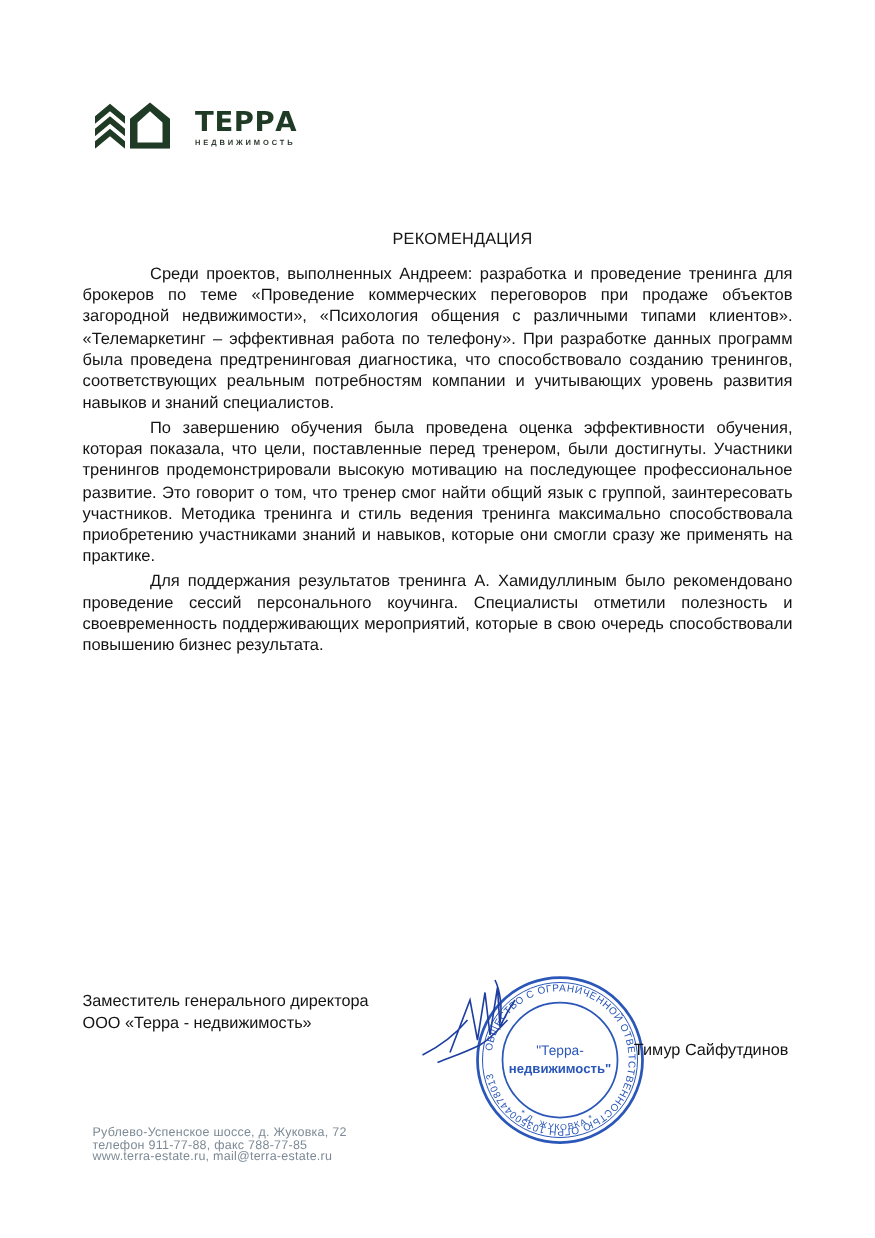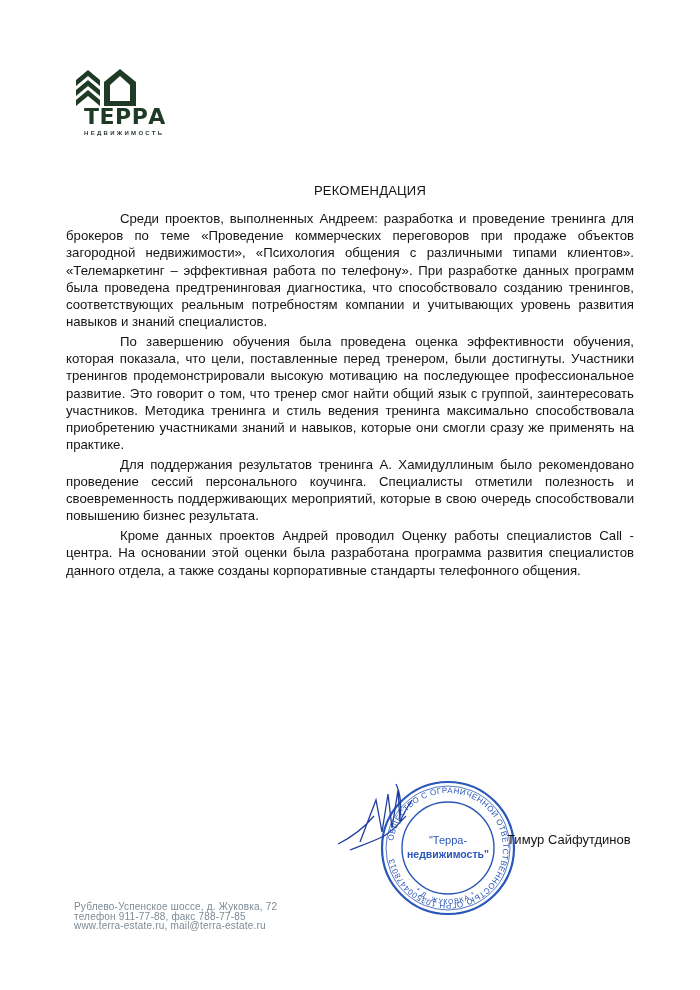--- a/index.html
+++ b/index.html
@@ -1,20 +1,20 @@
 <!DOCTYPE html>
 <html><head>
 <meta charset="utf-8">
 <style>
   html, body { margin: 0; padding: 0; }
   body {
     width: 700px; height: 990px; background: #ffffff; position: relative; overflow: hidden;
     font-family: "Liberation Sans", sans-serif; color: #141414;
   }
-  .logo { position: absolute; left: 74px; top: 68px; display: flex; align-items: flex-start; flex-direction: column; }
+  .logo { position: absolute; left: 74px; top: 81px; display: flex; align-items: flex-end; }
   .logo svg { display: block; }
   .logo-text { margin-left: 10px; }
   .logo-name { font-family: "DejaVu Sans", sans-serif; font-weight: bold; font-size: 22px; color: #1f3a25; letter-spacing: 0.5px; line-height: 22px; }
   .logo-sub { font-size: 6px; font-weight: bold; color: #2d3a30; letter-spacing: 2.3px; line-height: 8px; margin-top: 1px; }
 
   .title { position: absolute; top: 183px; left: 0; width: 700px; text-align: center; font-size: 13px; letter-spacing: 0.2px; padding-left: 20px; }
 
   .body { position: absolute; left: 66px; top: 210px; width: 568px; font-size: 13.2px; line-height: 17.2px; }
   .body p { margin: 0 0 2.5px 0; text-indent: 54px; text-align: justify; }
 
@@ -43,24 +43,25 @@
     <div class="logo-sub">НЕДВИЖИМОСТЬ</div>
   </div>
 </div>
 
 <div class="title">РЕКОМЕНДАЦИЯ</div>
 
 <div class="body">
   <p>Среди проектов, выполненных Андреем: разработка и проведение тренинга для брокеров по теме «Проведение коммерческих переговоров при продаже объектов загородной недвижимости», «Психология общения с различными типами клиентов». «Телемаркетинг – эффективная работа по телефону». При разработке данных программ была проведена предтренинговая диагностика, что способствовало созданию тренингов, соответствующих реальным потребностям компании и учитывающих уровень развития навыков и знаний специалистов.</p>
   <p>По завершению обучения была проведена оценка эффективности обучения, которая показала, что цели, поставленные перед тренером, были достигнуты. Участники тренингов продемонстрировали высокую мотивацию на последующее профессиональное развитие. Это говорит о том, что тренер смог найти общий язык с группой, заинтересовать участников. Методика тренинга и стиль ведения тренинга максимально способствовала приобретению участниками знаний и навыков, которые они смогли сразу же применять на практике.</p>
   <p>Для поддержания результатов тренинга А. Хамидуллиным было рекомендовано проведение сессий персонального коучинга. Специалисты отметили полезность и своевременность поддерживающих мероприятий, которые в свою очередь способствовали повышению бизнес результата.</p>
-  <p>Кроме данных проектов Андрей проводил Оценку работы специалистов Call - центра. На основании этой оценки была разработана программа развития специалистов данного отдела, а также созданы корпоративные стандарты телефонного общения.</p>
 </div>
 
 <div class="sig-left">
+  <div>Заместитель генерального директора</div>
+  <div>ООО «Терра - недвижимость»</div>
 </div>
 
 <div class="stamp">
   <svg width="140" height="140" viewBox="0 0 140 140">
     <defs>
       <path id="ring" d="M70,70 m-55,0 a55,55 0 1,1 110,0 a55,55 0 1,1 -110,0"></path>
       <path id="ringb" d="M22,78 a48,48 0 0,0 96,0"></path>
     </defs>
     <circle cx="70" cy="70" r="66" fill="none" stroke="#2a57b8" stroke-width="2.2"></circle>
     <circle cx="70" cy="70" r="62" fill="none" stroke="#2a57b8" stroke-width="0.8"></circle>

